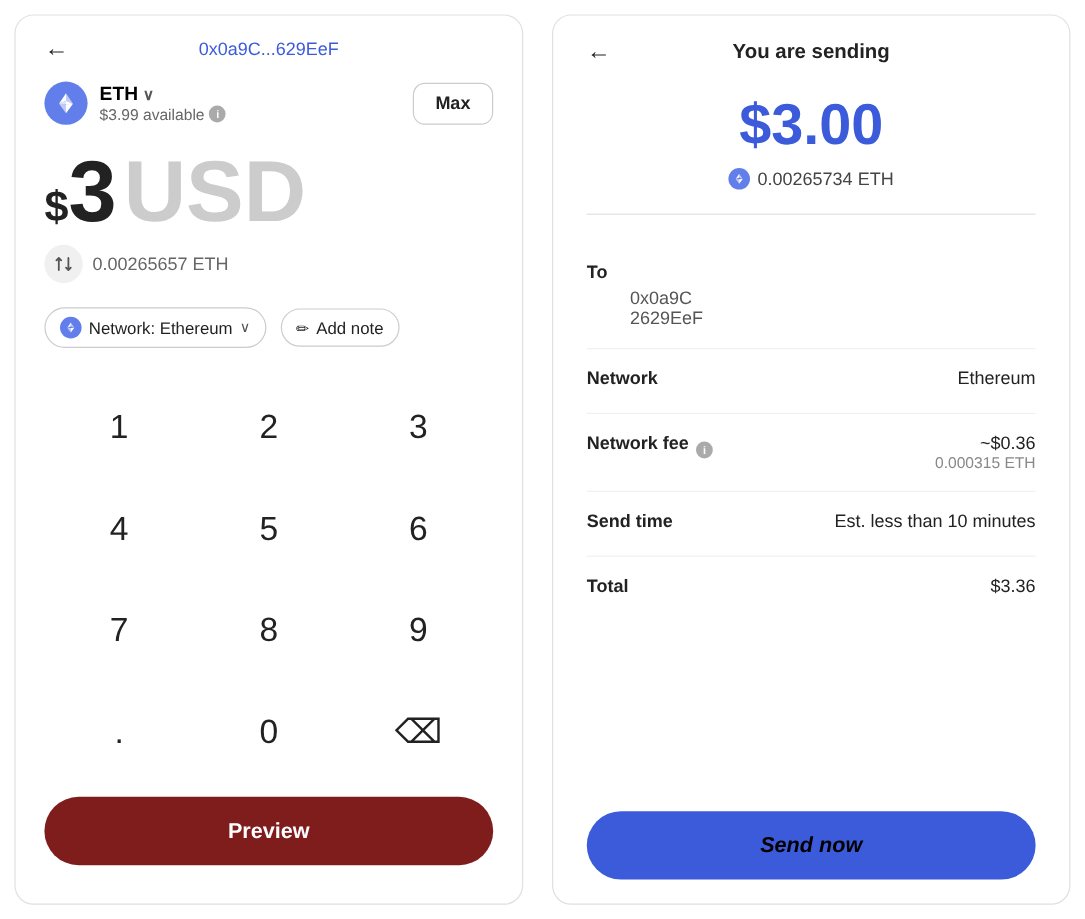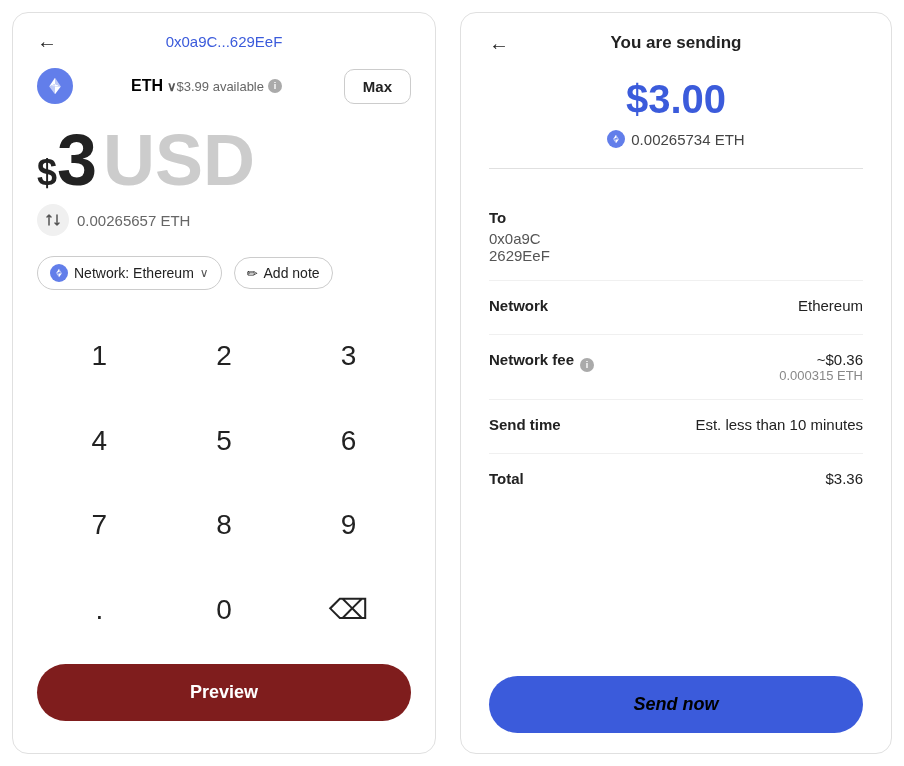--- a/index.html
+++ b/index.html
@@ -73,22 +73,21 @@
       display: flex;
       align-items: center;
       justify-content: center;
     }
     .eth-icon svg {
       width: 20px;
       height: 20px;
     }
     .token-text {
       display: flex;
-      flex-direction: row;
-      margin-left: 48px;
+      flex-direction: column;
     }
     .token-name {
       font-size: 16px;
       font-weight: 700;
       display: flex;
       align-items: center;
       gap: 4px;
     }
     .token-available {
       font-size: 13px;
@@ -262,21 +261,21 @@
       cursor: pointer;
       color: #222;
     }
     .sending-title {
       font-size: 17px;
       font-weight: 700;
       color: #222;
     }
     .send-amount-usd {
       text-align: center;
-      font-size: 40px;
+      font-size: 48px;
       font-weight: 800;
       color: #3b5bdb;
       margin-bottom: 8px;
     }
     .send-amount-eth-row {
       display: flex;
       align-items: center;
       justify-content: center;
       gap: 6px;
       margin-bottom: 24px;
@@ -303,20 +302,21 @@
     }
     .detail-label {
       font-size: 15px;
       font-weight: 700;
       color: #222;
       margin-bottom: 4px;
     }
     .detail-value {
       font-size: 15px;
       color: #555;
+      margin-left: 36px;
     }
     .detail-row-inline {
       display: flex;
       flex-direction: row;
       justify-content: space-between;
       align-items: flex-start;
       padding: 16px 0;
       border-bottom: 1px solid #f0f0f0;
     }
     .detail-row-inline:last-child {

